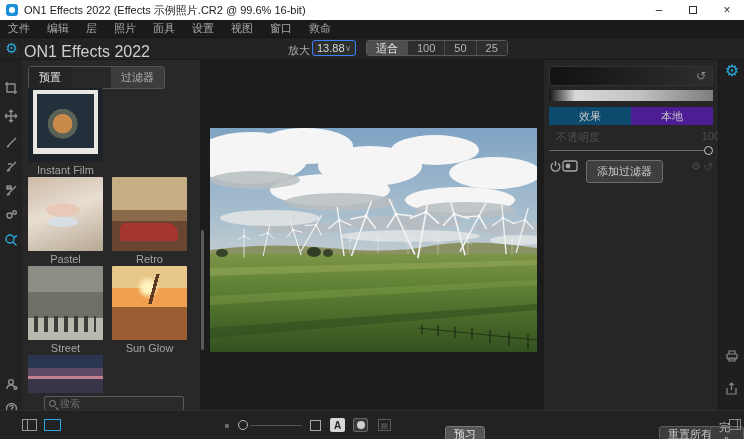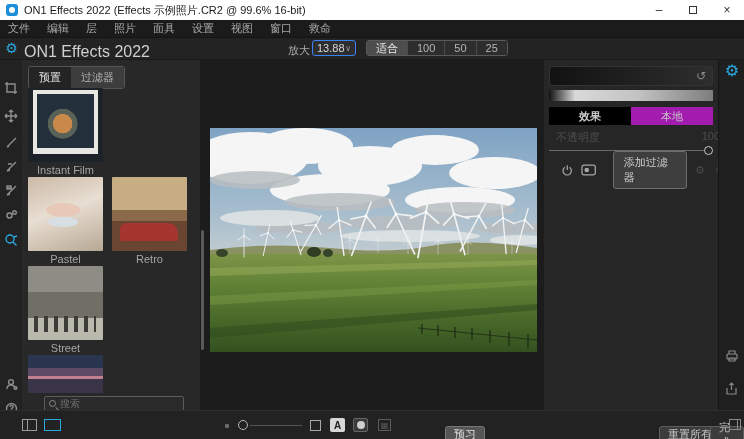--- a/index.html
+++ b/index.html
@@ -36,21 +36,21 @@
   .fit-seg.active { background:#4d4d4d; color:#ececec; }
 
   
   .toolstrip { position:absolute; left:0; top:60px; width:22px; height:350px; background:#222; }
   .tool { position:absolute; left:3px; width:16px; height:16px; display:flex; align-items:center; justify-content:center; }
   .tool svg { stroke:#8f8f8f; fill:none; stroke-width:1.4; }
   .tool.active svg { stroke:#2aa9e0; }
 
   
   .left-panel { position:absolute; left:22px; top:60px; width:178px; height:350px; background:#282828; }
-  .lp-tabs { position:absolute; left:6px; top:6px; display:flex; border:1px solid #555; border-radius:3px; overflow:hidden; }
+  .lp-tabs { position:absolute; left:6px; top:6px; display:flex; border:1px solid #555; border-radius:3px; overflow:hidden;gap:40px; }
   .lp-tab { padding:3px 10px; background:#3d3d3d; color:#b0b0b0; }
   .lp-tab.active { background:#242424; color:#e2e2e2; }
   .preset { position:absolute; width:75px; }
   .thumb { width:75px; height:74px; border-radius:1px; position:relative; overflow:hidden; }
   .plabel { width:75px; text-align:center; color:#a5a5a5; font-size:11px; margin-top:2px; white-space:nowrap; }
   
   .t-instant { background:#1d2228; }
   .t-instant::before { content:""; position:absolute; left:5px; top:2px; right:5px; bottom:8px; background:#e9e7e2; }
   .t-instant::after { content:""; position:absolute; left:9px; top:6px; right:9px; bottom:14px;
        background:radial-gradient(circle at 45% 55%, #c8894a 0 22%, #5a6258 23% 34%, #23303c 35%); }
@@ -87,27 +87,27 @@
   .photo svg { display:block; }
 
   
   .right-panel { position:absolute; left:543px; top:60px; width:175px; height:350px; background:#262626; border-left:1px solid #1c1c1c; }
   .hist-box { position:absolute; left:5px; top:6px; width:164px; height:20px; border-radius:4px;
               background:linear-gradient(90deg,#121212,#2e2e2e); border:1px solid #333;
               display:flex; align-items:center; justify-content:flex-end; padding-right:6px; color:#8a8a8a; font-size:12px; }
   .grad-bar { position:absolute; left:5px; top:30px; width:164px; height:11px;
               background:linear-gradient(90deg,#141414 0,#d9d9d9 16%,#c2c2c2 55%,#7d7d7d 100%); }
   .rp-tabs { position:absolute; left:5px; top:47px; width:164px; height:18px; display:flex; }
-  .rp-tab { flex:1; display:flex; align-items:center; justify-content:center; color:#c8c8c8; background:#a21caf; }
-  .rp-tab.active { background:#000000;font-weight:bold; }
+  .rp-tab { flex:1; display:flex; align-items:center; justify-content:center; color:#c8c8c8; background:#4c1d95; }
+  .rp-tab.active { background:#0c4a6e; }
   .op-row { position:absolute; left:12px; top:70px; width:164px; display:flex; justify-content:space-between; color:#4e4e4e; }
   .op-slider { position:absolute; left:5px; top:86px; width:164px; height:10px; }
   .op-line { position:absolute; left:0; top:4px; width:158px; height:1px; background:#6a6a6a; }
   .op-knob { position:absolute; right:0; top:0; width:9px; height:9px; border:1.5px solid #c8c8c8; border-radius:50%; background:#262626; }
-  .rp-row { position:absolute; left:17px; top:100px; width:164px; height:20px; display:flex; align-items:center; gap:8px; }
+  .rp-row { position:absolute; left:5px; top:100px; width:164px; height:20px; display:flex; align-items:flex-start; }
   .rp-row svg { stroke:#a8a8a8; fill:none; stroke-width:1.3; }
   .add-filter { margin-left:8px; padding:3px 10px; background:#3e3e3e; border:1px solid #6e6e6e; border-radius:3px; color:#cccccc; }
   .dim-ic { color:#4c4c4c; font-size:11px; margin-left:auto; }
   .dim-ic2 { color:#444; font-size:12px; margin-left:2px; }
 
   
   .right-strip { position:absolute; left:718px; top:60px; width:26px; height:350px; background:#1f1f1f; border-left:1px solid #161616; }
   .strip-gear { position:absolute; left:4px; top:2px; width:18px; height:18px; color:#2aa9e0; font-size:16px; line-height:18px; text-align:center; }
   .strip-ic { position:absolute; left:6px; width:14px; height:12px; }
   .strip-ic svg { stroke:#8a8a8a; fill:none; stroke-width:1.2; }
@@ -246,20 +246,24 @@
       <div class="thumb t-pastel"></div>
       <div class="plabel">Pastel</div>
     </div>
     <div class="preset" style="left:90px; top:117px">
       <div class="thumb t-retro"></div>
       <div class="plabel">Retro</div>
     </div>
     <div class="preset" style="left:6px; top:206px">
       <div class="thumb t-street"></div>
       <div class="plabel">Street</div>
+    </div>
+    <div class="preset" style="left:90px; top:206px">
+      <div class="thumb t-sunglow"></div>
+      <div class="plabel">Sun Glow</div>
     </div>
     <div class="preset" style="left:6px; top:295px">
       <div class="thumb t-mount" style="height:38px"></div>
     </div>
 
     <div class="search-box">
       <span class="mag"></span>
       <input placeholder="搜索" style="">
     </div>
   </div>

